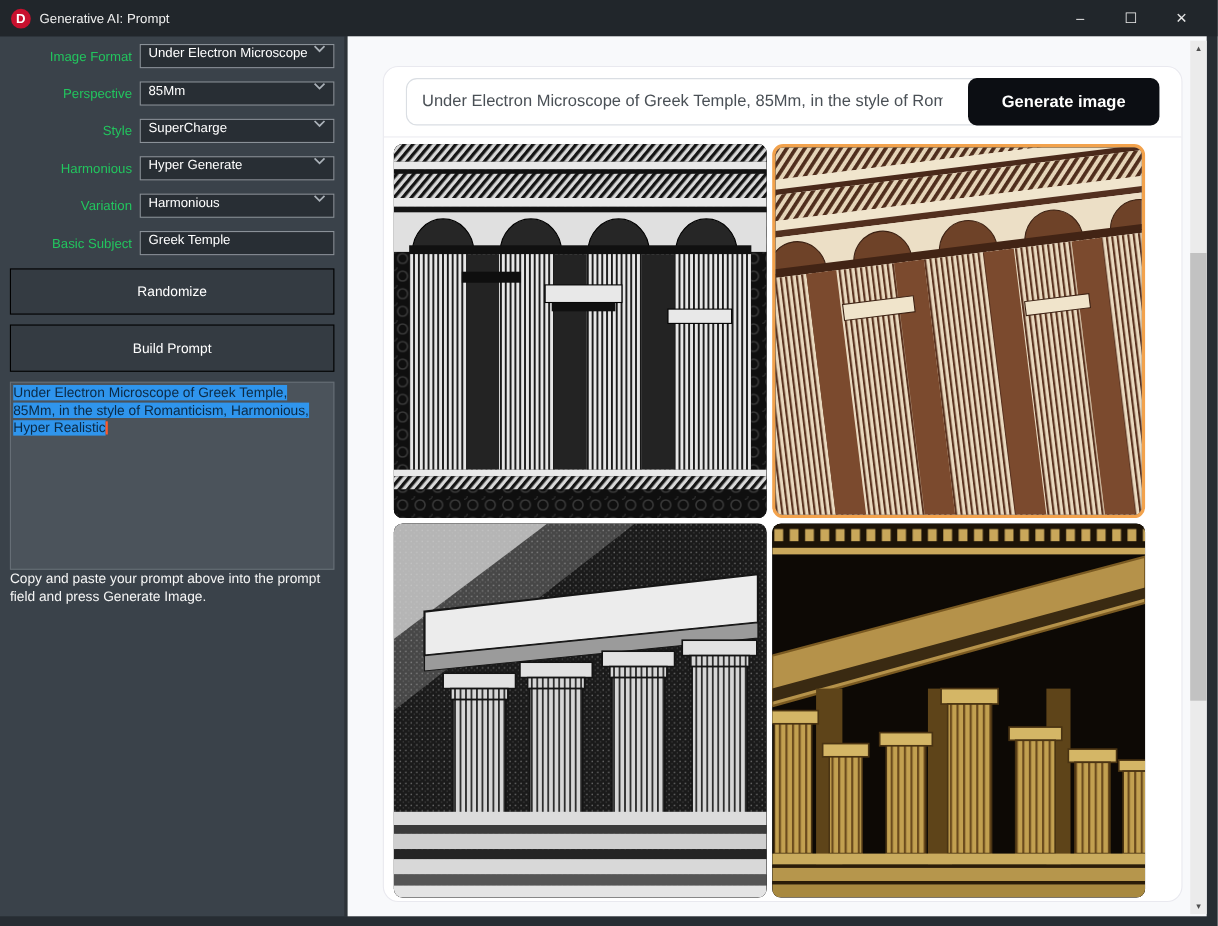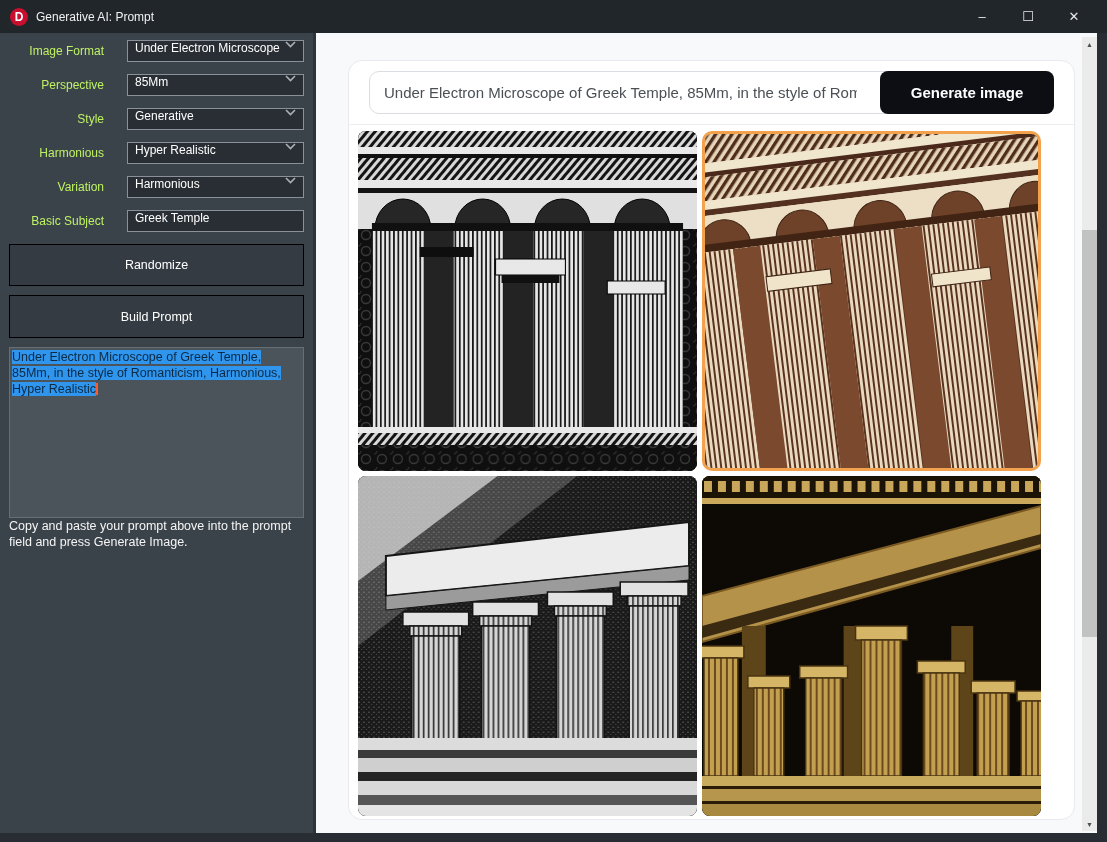--- a/index.html
+++ b/index.html
@@ -15,21 +15,21 @@
   .win-btn { width:46px; height:33px; display:flex; align-items:center; justify-content:center;
              color:#e8e8e8; font-size:13px; cursor:default; }
 
   
   .app { display:flex; height:800px; }
   .sidebar { width:316px; background:#3a424a; border-right:3px solid #2d3338; padding:7px 9px 0 9px; flex:none; }
   .main { flex:1; margin-right:10px; background:#f8f9fb; position:relative; }
 
   
   .field-row { display:flex; align-items:center; margin-bottom:12px; }
-  .field-label { flex:0 0 118px; text-align:right; padding-right:23px; color:#bef264; font-size:12px; }
+  .field-label { flex:0 0 118px; text-align:right; padding-right:7px; color:#22c55e; font-size:12px; }
   .dd, .ti { flex:1; height:22px; background:#282e34; border:1px solid #8a9198; color:#fff; font-size:12px;
              display:flex; padding:0 7px; }
   .dd { justify-content:space-between; }
   .dd svg { flex:none; margin-left:4px; }
 
   .panel-btn { height:42px; margin-bottom:9px; background:#343b42; border:1px solid #000000; color:#fff;
                font-size:12.5px; display:flex; align-items:center; justify-content:center; width:100%; }
   .panel-btn.tall { height:43px; }
 
   .memo { height:171px; background:#4b535b; border:1px solid #666e76; color:#dfe3e7; font-size:12.5px;
@@ -92,31 +92,31 @@
         <span>85Mm</span>
         <svg width="11" height="7" viewBox="0 0 11 7">
             <path d="M1 1 L5.5 5.5 L10 1" fill="none" stroke="#aab1b8" stroke-width="1.6"></path>
           </svg>
       </div>
     </div>
 
     <div class="field-row">
       <div class="field-label">Style</div>
       <div class="dd">
-        <span>Generative</span>
+        <span>SuperCharge</span>
         <svg width="11" height="7" viewBox="0 0 11 7">
             <path d="M1 1 L5.5 5.5 L10 1" fill="none" stroke="#aab1b8" stroke-width="1.6"></path>
           </svg>
       </div>
     </div>
 
     <div class="field-row">
       <div class="field-label">Harmonious</div>
       <div class="dd">
-        <span>Hyper Realistic</span>
+        <span>Hyper Generate</span>
         <svg width="11" height="7" viewBox="0 0 11 7">
             <path d="M1 1 L5.5 5.5 L10 1" fill="none" stroke="#aab1b8" stroke-width="1.6"></path>
           </svg>
       </div>
     </div>
 
     <div class="field-row">
       <div class="field-label">Variation</div>
       <div class="dd">
         <span>Harmonious</span>

